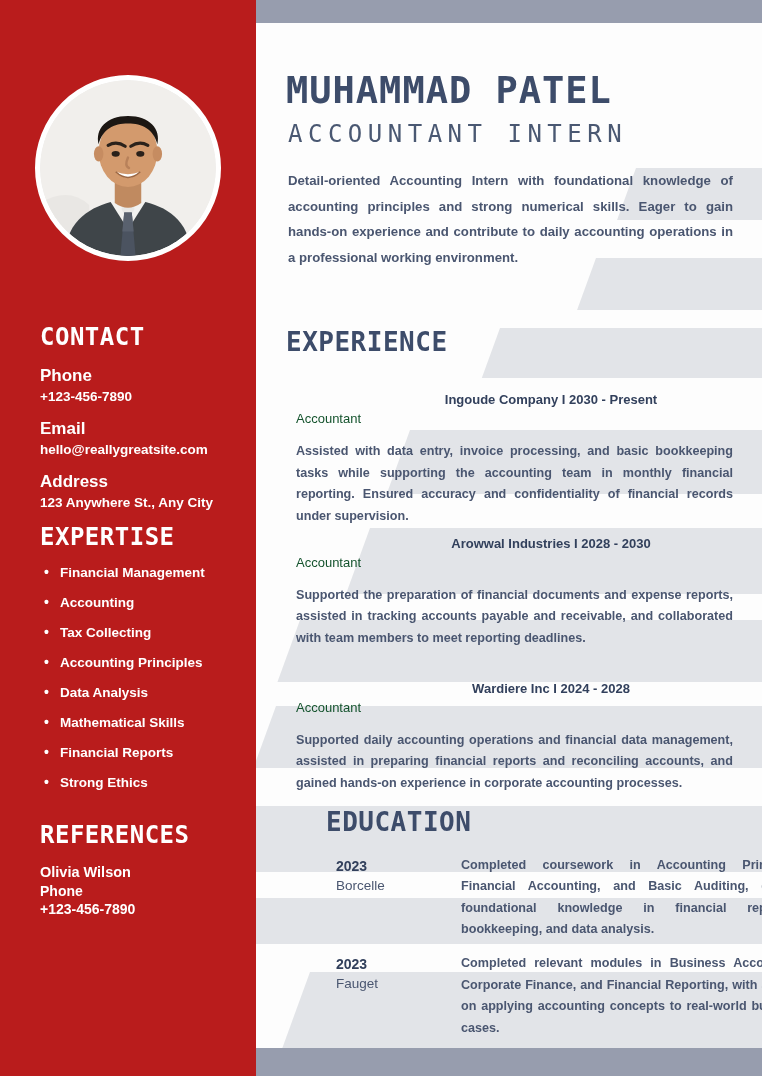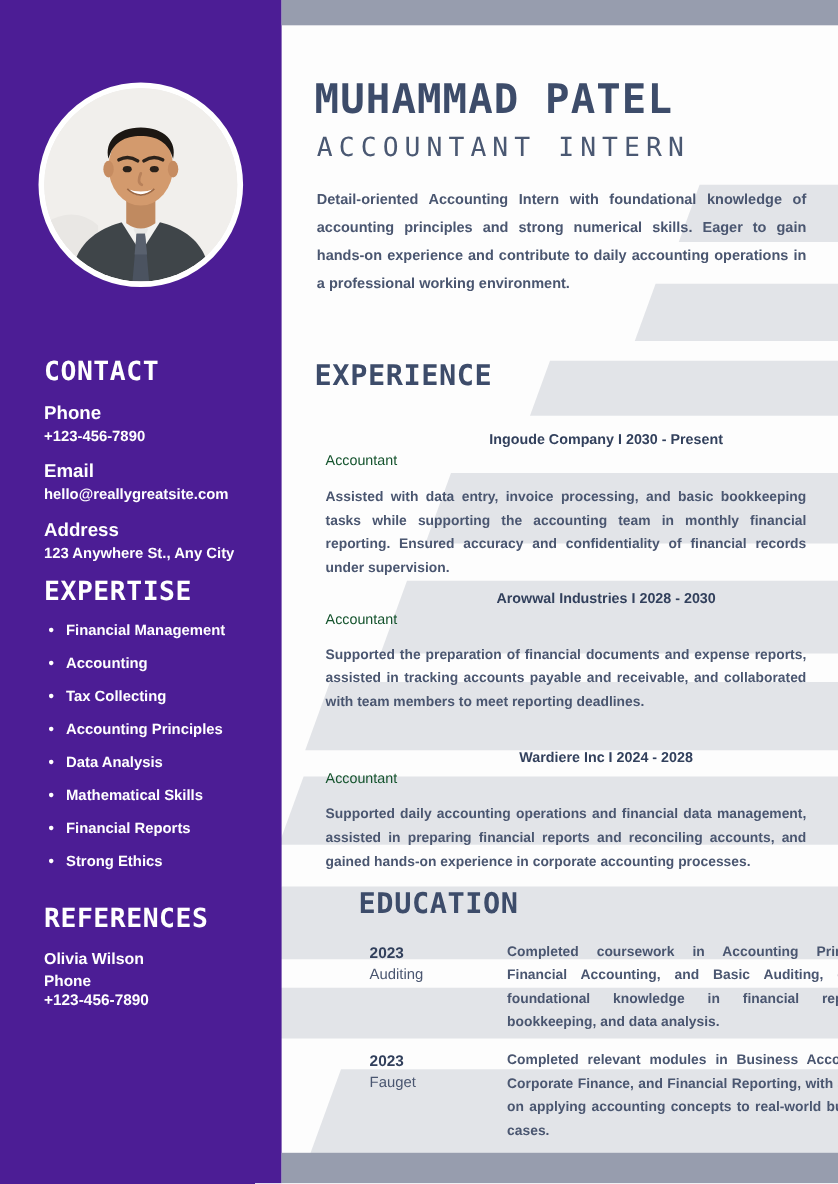--- a/index.html
+++ b/index.html
@@ -50,21 +50,21 @@
     z-index: 3;
   }
 
   
   .sidebar {
     position: absolute;
     left: 0;
     top: 0;
     width: 256px;
     height: 1076px;
-    background: #4c1d95;
+    background: #b91c1c;
     z-index: 2;
     box-sizing: border-box;
     padding: 0 26px;
     color: #ffffff;
   }
   .photo-wrap {
     margin: 75px auto 0 auto;
     width: 186px;
     height: 186px;
     border-radius: 50%;
@@ -392,21 +392,21 @@
         <p class="job-desc">Supported daily accounting operations and financial data management, assisted in preparing financial reports and reconciling accounts, and gained hands-on experience in corporate accounting processes.</p>
       </div>
     </section>
 
     <section class="sec-education">
       <h2 class="main-heading">EDUCATION</h2>
 
       <div class="edu-row">
         <div class="edu-left">
           <p class="edu-year">2023</p>
-          <p class="edu-school">Auditing</p>
+          <p class="edu-school">Borcelle</p>
         </div>
         <p class="edu-desc">Completed coursework in Accounting Principles, Financial Accounting, and Basic Auditing, gaining foundational knowledge in financial reporting, bookkeeping, and data analysis.</p>
       </div>
 
       <div class="edu-row second">
         <div class="edu-left">
           <p class="edu-year">2023</p>
           <p class="edu-school">Fauget</p>
         </div>
         <p class="edu-desc">Completed relevant modules in Business Accounting, Corporate Finance, and Financial Reporting, with a focus on applying accounting concepts to real-world business cases.</p>

